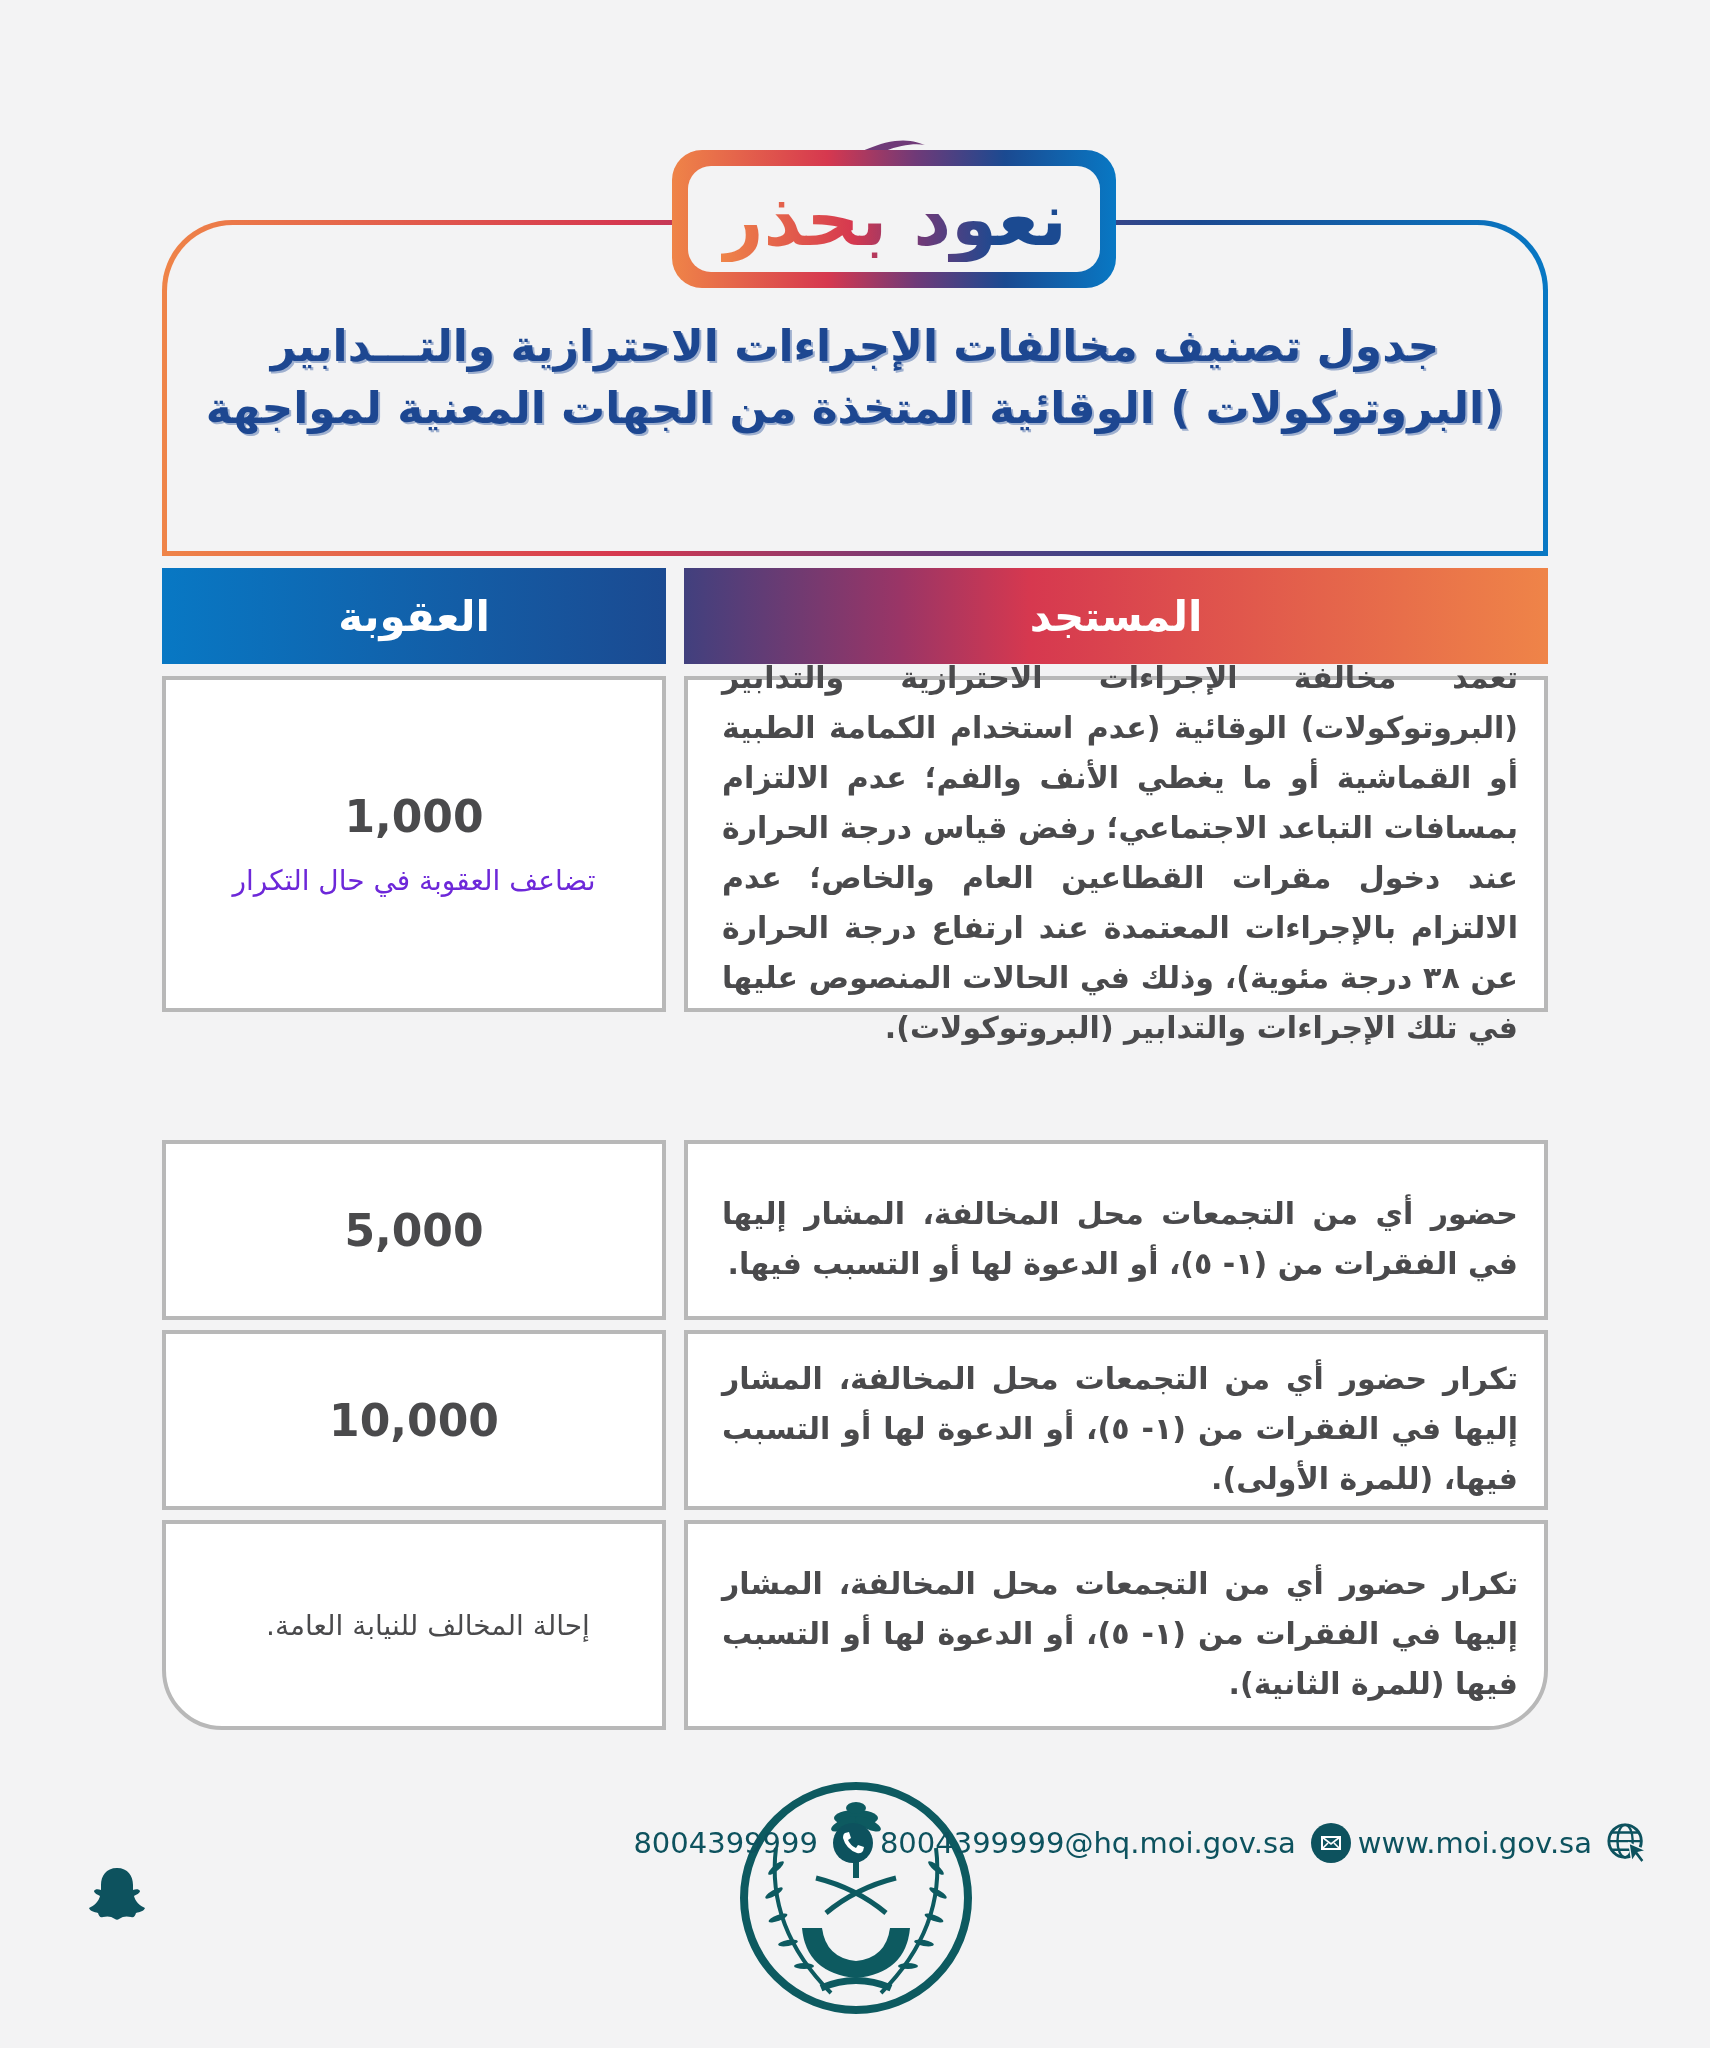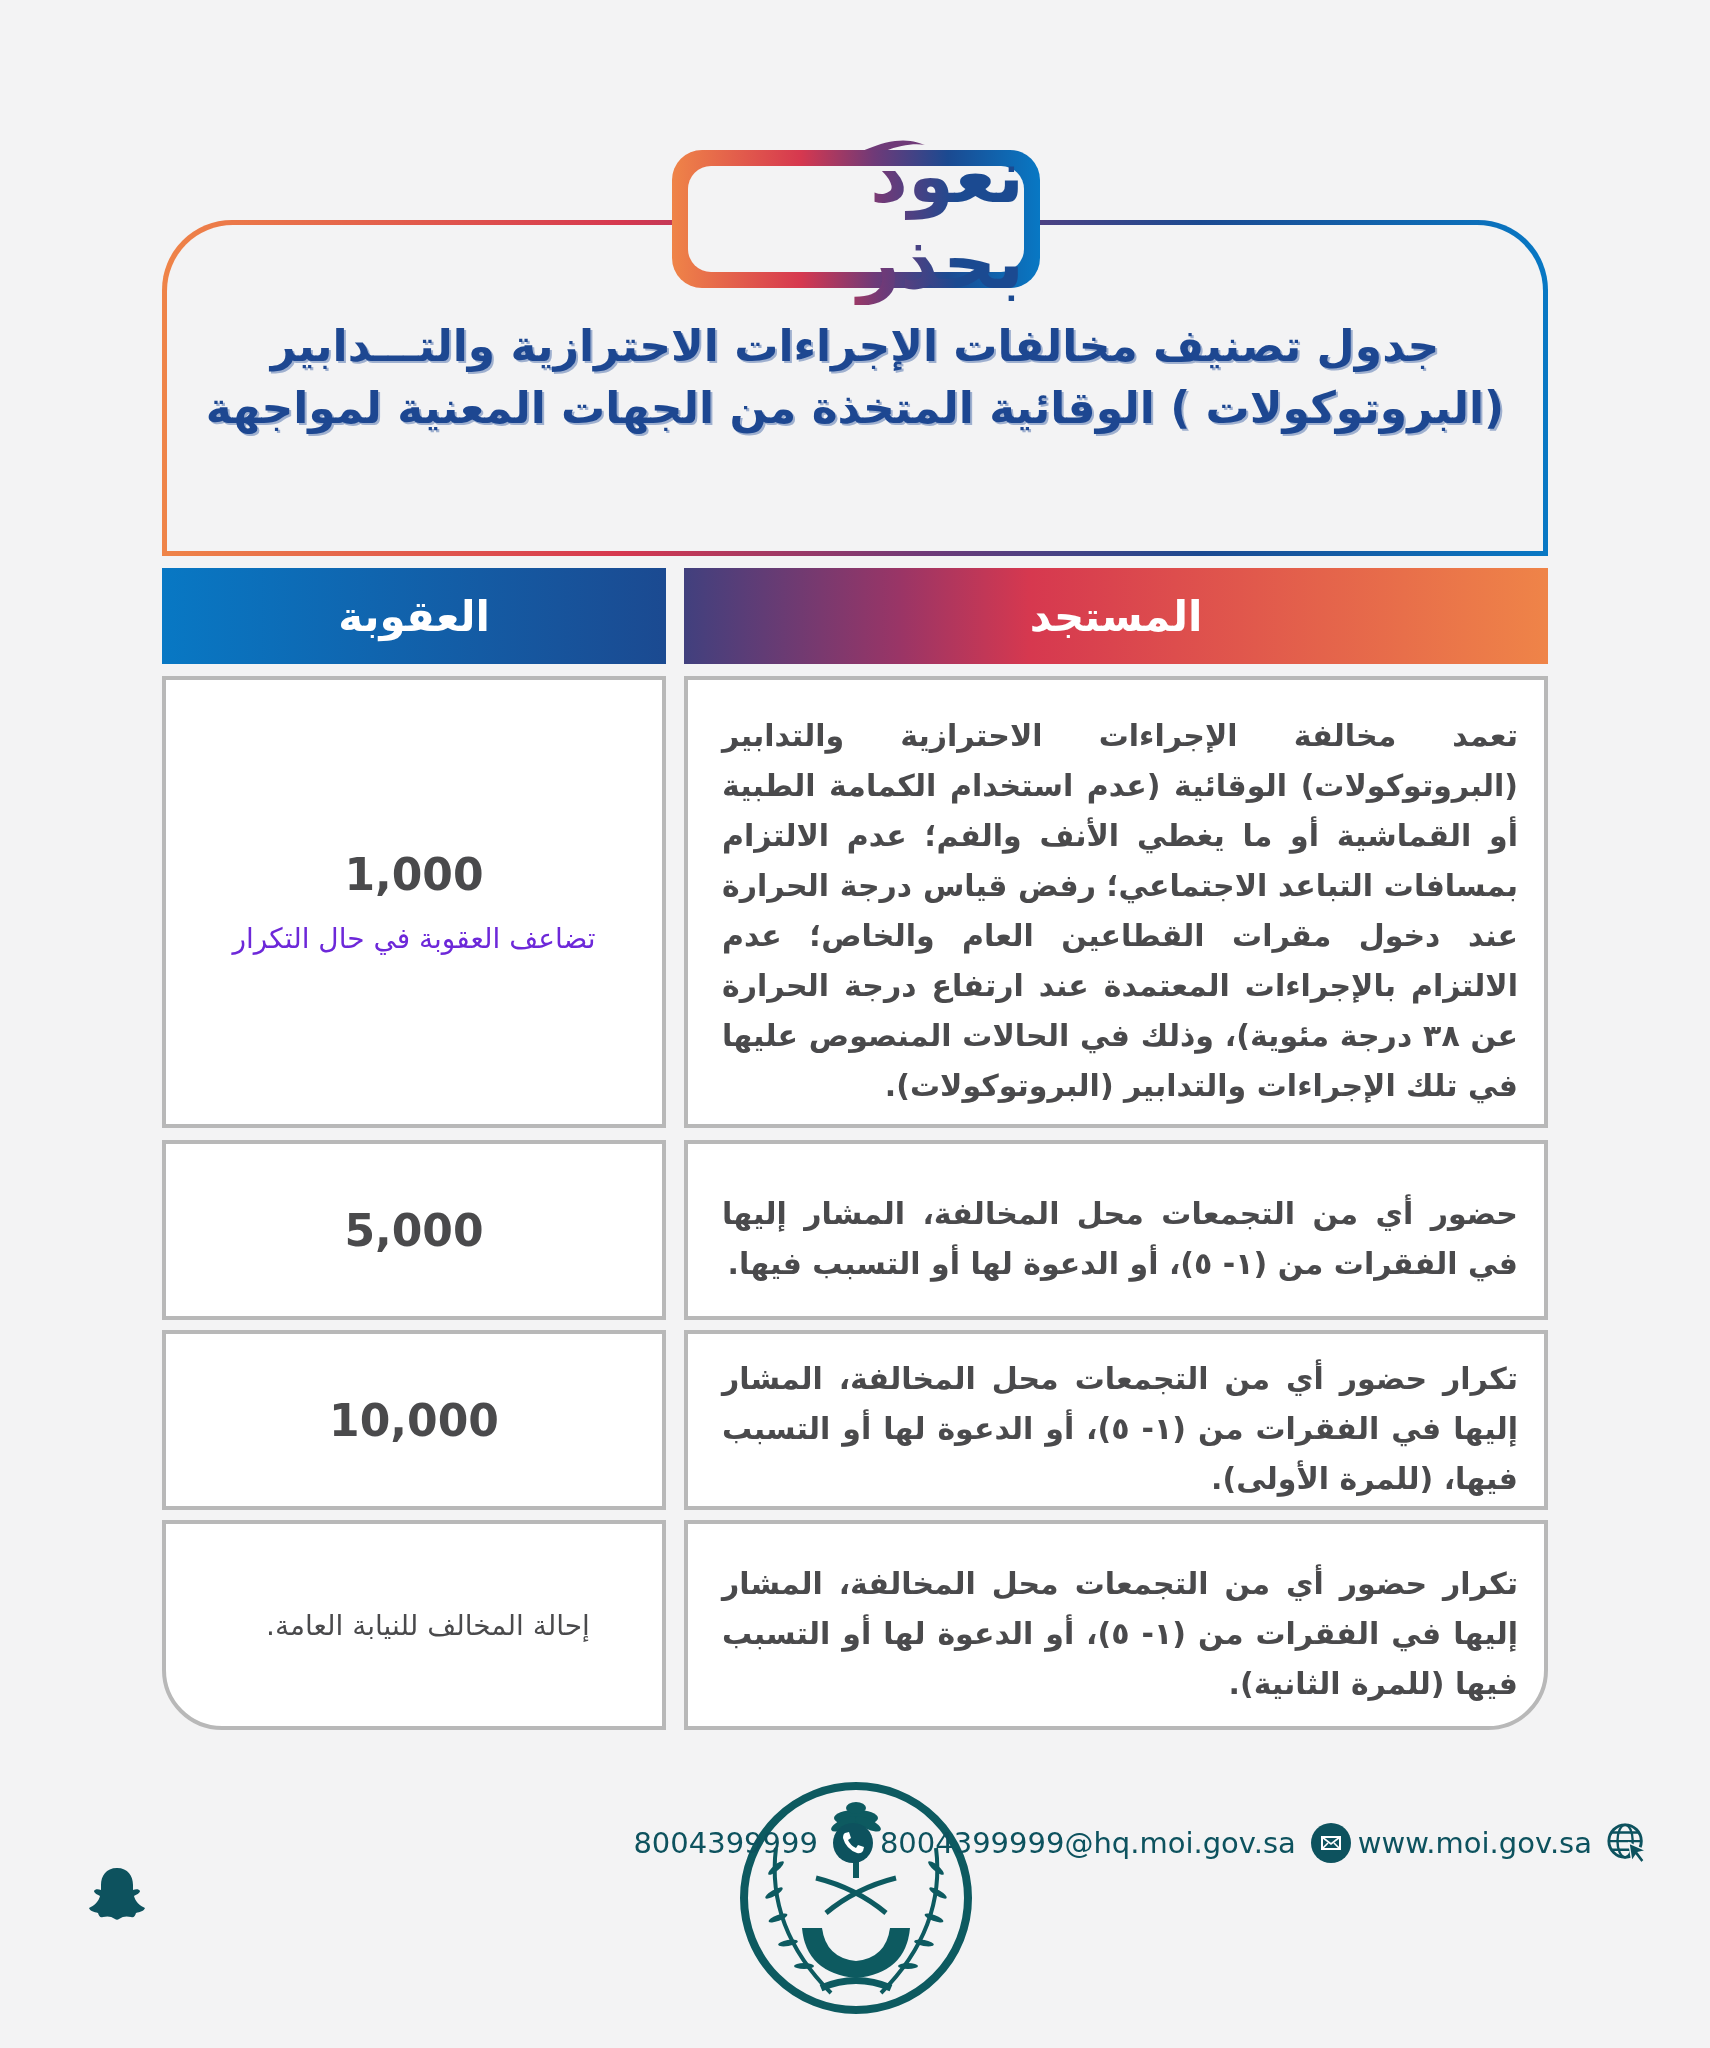--- a/index.html
+++ b/index.html
@@ -10,21 +10,21 @@
   
   .frame {
     position:absolute; left:162px; top:220px; width:1386px; height:336px;
     border-radius:70px 70px 0 0; padding:5px; box-sizing:border-box;
     background:linear-gradient(90deg,#ef8448 0%,#d6384f 33%,#6f3a78 55%,#1b4a91 75%,#0878c4 100%);
   }
   .frame-inner {
     width:100%; height:100%; background:#f3f3f4; border-radius:66px 66px 0 0;
   }
   .badge-wrap {
-    position:absolute; left:672px; top:150px; width:368px; height:138px;
+    position:absolute; left:672px; top:150px; width:444px; height:138px;
     border-radius:30px; padding:16px; box-sizing:border-box;
     background:linear-gradient(90deg,#ef8448 0%,#d6384f 35%,#6f3a78 55%,#1b4a91 75%,#0878c4 100%);
   }
   .badge {
     width:100%; height:100%; background:#f3f3f4; border-radius:23px;
     display:flex; align-items:center; justify-content:center;
   }
   .badge-text {
     direction:rtl; font-family:"DejaVu Sans", sans-serif; font-weight:bold; font-size:74px;
     background:linear-gradient(90deg,#ef8448 0%,#d6384f 38%,#6f3a78 58%,#1b4a91 80%);
@@ -49,21 +49,21 @@
   .cell {
     position:absolute; background:#fff; border:4px solid #b8b8b8; box-sizing:border-box;
     direction:rtl; color:#4a4a4c;
   }
   .cell.v { left:684px; width:864px; padding:18px 26px 0 34px; font-weight:bold; font-size:30px; line-height:50px; text-align:justify; text-align-last:right; display:flex; align-items:center;}
   .cell.p { left:162px; width:504px; display:flex; flex-direction:column; align-items:center; justify-content:center; }
   .amount { font-family:"DejaVu Sans", sans-serif; font-weight:bold; font-size:44px; color:#4a4a4c; direction:ltr; }
   .note { font-size:28px; color:#6d28d9; margin-top:22px; }
   .refer { font-size:28px; color:#4a4a4c; }
 
-  .r1 { top:676px; height:452px; }
+  .r1 { top:676px; height:336px; }
   .r2 { top:1140px; height:180px; }
   .r3 { top:1330px; height:180px; }
   .r4 { top:1520px; height:210px; }
   .cell.v.r4 { border-radius:0 0 60px 0; }
   .cell.p.r4 { border-radius:0 0 0 60px;padding-left:28px; }
   .cell.v > span { display:block; width:100%; }
 
   
   .snap { position:absolute; left:88px; top:1866px; display:flex; align-items:center; gap:24px; }
   .snap-text { font-weight:bold; font-size:40px; color:#0d525e; font-family:"DejaVu Sans", sans-serif; }

